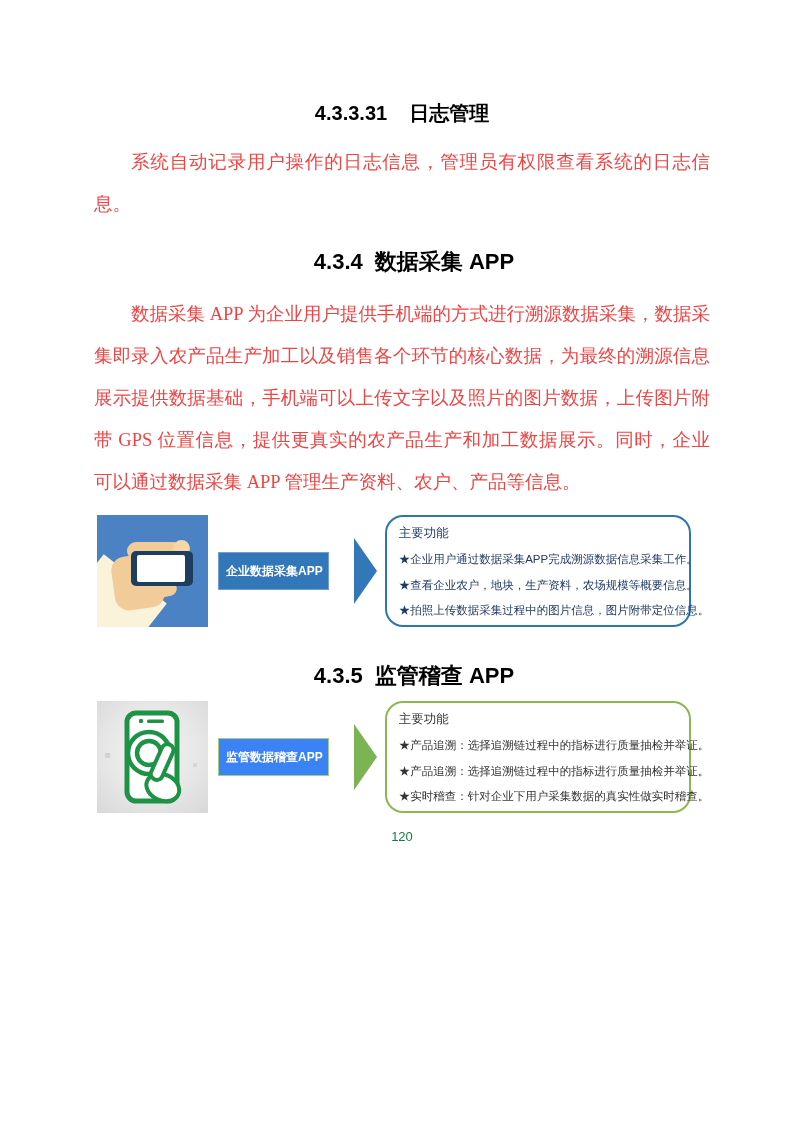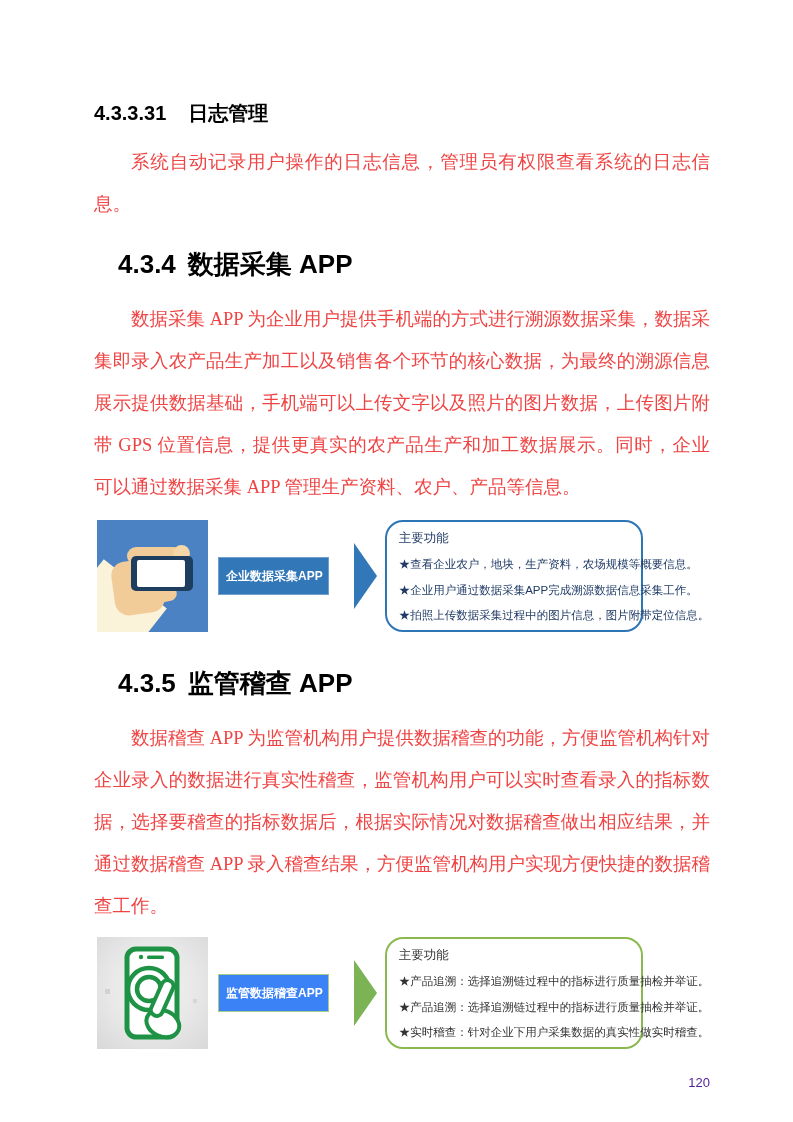--- a/index.html
+++ b/index.html
@@ -3,23 +3,23 @@
 <meta charset="utf-8">
 <style>
   * { margin:0; padding:0; box-sizing:border-box; }
   html,body { background:#ffffff; }
   .page {
     width:793px; height:1122px; margin:0 auto; background:#ffffff;
     padding:100px 83px 0 94px; overflow:hidden; position:relative;
     font-family:"Liberation Serif", serif; color:#111;
   }
   
-  .heading { font-family:"Liberation Sans", sans-serif; font-weight:bold; color:#000; }
+  .heading { font-family:"Liberation Sans", sans-serif; font-weight:bold; color:#000;text-align:center; }
   .h-small { font-size:20px; }
-  .h-big   { font-size:26px;margin-left:24px; }
+  .h-big   { font-size:22px;margin-left:24px; }
   .hnum-wide  { margin-right:22px; }
   .hnum-tight { margin-right:12px; }
   
   .para {
     font-size:18.5px; line-height:42px; text-align:justify;
     text-justify:inter-ideograph; color:#ef4444;
   }
   .ind { text-indent:2em; }
   .p-first  { margin-top:14px; }
   .p-body   { margin-top:16px; }
@@ -50,31 +50,31 @@
   
   .arrow { display:flex; align-items:center; flex:none; margin-left:10px;gap:25px; }
   .shaft { height:38px; line-height:38px; padding:0 6px 0 8px; color:#ffffff;
            font-family:"Liberation Sans", sans-serif; font-size:12px; font-weight:bold; white-space:nowrap; }
   .head  { width:0; height:0; border-top:33px solid transparent; border-bottom:33px solid transparent; }
   .arrow-blue  .shaft { background:#3277b8; box-shadow:inset 0 0 0 1px #6f9fce; }
   .arrow-blue  .head  { border-left:23px solid #3277b8; }
   .arrow-green .shaft { background:#3b82f6; box-shadow:inset 0 0 0 1px #a5cc85; }
   .arrow-green .head  { border-left:23px solid #7cb354; }
   
-  .callout { width:258px; height:112px; flex:none; margin-left:8px; background:#fff;
+  .callout { width:306px; height:112px; flex:none; margin-left:8px; background:#fff;
              border-radius:18px; border:2px solid; padding:8px 8px 7px 12px;
              font-family:"Liberation Sans", sans-serif;
              display:flex; flex-direction:column; justify-content:space-between; }
   .callout-blue  { border-color:#2e75b6; color:#1f3a66; }
   .callout-green { border-color:#8ab94f; color:#333333; }
   .c-title { font-size:12.5px; }
   .c-line  { font-size:11.5px; white-space:nowrap; }
   
-  .pageno { margin-top:26px; text-align:right; font-family:"Liberation Sans", sans-serif;
-            font-size:13px; color:#4c1d95; }
+  .pageno { margin-top:16px; text-align:center; font-family:"Liberation Sans", sans-serif;
+            font-size:13px; color:#15803d; }
 </style>
 </head>
 <body>
 
 <div class="page">
 
   <div class="heading h-small">
     <span class="hnum-wide">4.3.3.31</span><span>日志管理</span>
   </div>
   <p class="para ind p-first">系统自动记录用户操作的日志信息，管理员有权限查看系统的日志信息。</p>
@@ -94,30 +94,29 @@
       <div class="phone">
         <div class="screen"></div>
       </div>
     </div>
     <div class="arrow arrow-blue">
       <div class="shaft">企业数据采集APP</div>
       <div class="head"></div>
     </div>
     <div class="callout callout-blue">
       <div class="c-title">主要功能</div>
+      <div class="c-line">★企业用户通过数据采集APP完成溯源数据信息采集工作。</div>
       <div class="c-line">★查看企业农户，地块，生产资料，农场规模等概要信息。</div>
-      <div class="c-line">★企业用户通过数据采集APP完成溯源数据信息采集工作。</div>
       <div class="c-line">★拍照上传数据采集过程中的图片信息，图片附带定位信息。</div>
     </div>
   </div>
 
   <div class="heading h-big h3-top">
     <span class="hnum-tight">4.3.5</span><span>监管稽查 APP</span>
   </div>
-  <p class="para ind p-body">数据稽查 APP 为监管机构用户提供数据稽查的功能，方便监管机构针对企业录入的数据进行真实性稽查，监管机构用户可以实时查看录入的指标数据，选择要稽查的指标数据后，根据实际情况对数据稽查做出相应结果，并通过数据稽查 APP 录入稽查结果，方便监管机构用户实现方便快捷的数据稽查工作。</p>
 
   <div class="figure fig2">
     <div class="illus illus-gray">
       <svg width="111" height="112" viewBox="0 0 111 112">
         <rect x="8" y="52" width="5" height="5" fill="#d2d2d2"></rect>
         <rect x="60" y="10" width="5" height="5" fill="#d6d6d6"></rect>
         <rect x="96" y="62" width="4" height="4" fill="#d6d6d6"></rect>
         <rect x="30" y="12" width="50" height="88" rx="9" fill="#ffffff" stroke="#1f9345" stroke-width="5"></rect>
         <circle cx="44" cy="20" r="2.2" fill="#1f9345"></circle>
         <rect x="50" y="18.5" width="17" height="3.5" rx="1.5" fill="#1f9345"></rect>

